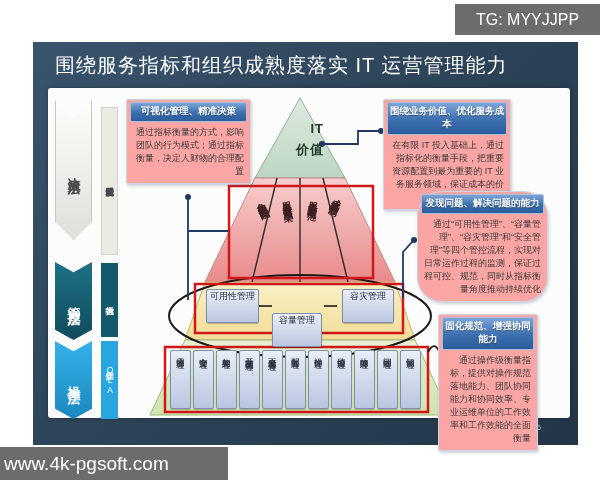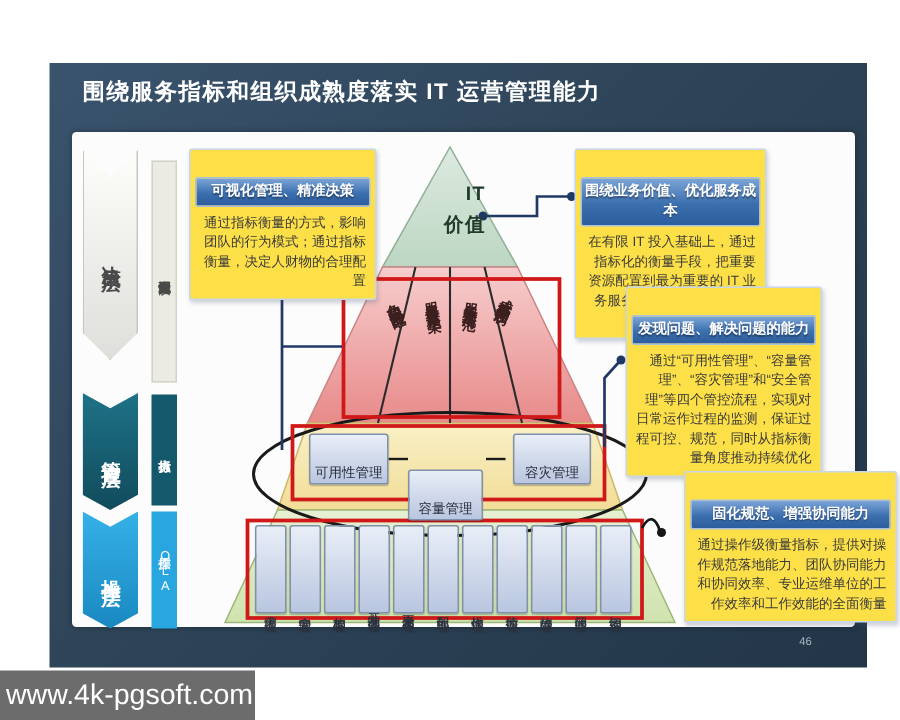--- a/index.html
+++ b/index.html
@@ -4,30 +4,30 @@
 <style>
   * { margin:0; padding:0; box-sizing:border-box; }
   html,body { background:#fff; }
   body { font-family:"Liberation Sans","DejaVu Sans",sans-serif; }
   #canvas { position:relative; width:600px; height:480px; background:#ffffff; overflow:hidden; }
   .abs { position:absolute; }
 
   
   .slide { left:33px; top:42px; width:545px; height:403px;
            background:linear-gradient(135deg,#3a546e 0%,#2e4458 45%,#223648 100%); }
-  .slide-title { left:55px; top:52px; width:500px; color:#fff; font-size:15px;
-                 font-weight:700; letter-spacing:1px; }
+  .slide-title { left:55px; top:52px; width:500px; color:#fff; font-size:20px;
+                 font-weight:400; letter-spacing:1px; }
   .panel { left:48px; top:88px; width:522px; height:330px; background:#fcfcfc;
            border-radius:3px; box-shadow:0 0 4px rgba(0,0,0,.35); }
   .page-num { left:522px; top:423px; font-size:7.5px; color:#a9b6c1; width:30px; text-align:center; }
 
   
   .tg-box { left:455px; top:4px; width:145px; height:31px; background:#6c6c6c;
             color:#fff; font-size:16px; display:flex; align-items:center; justify-content:center; }
-  .wm-box { left:0; top:447px; width:170px; height:33px; background:#6c6c6c;
+  .wm-box { left:0; top:447px; width:228px; height:33px; background:#6c6c6c;
             color:#fff; font-size:19px; display:flex; align-items:center; padding-left:4px; }
 
   
   .vtext { writing-mode:vertical-rl; text-orientation:upright; }
   .chev { display:flex; align-items:center; justify-content:center;
           clip-path:polygon(0 0,50% 13%,100% 0,100% 87%,50% 100%,0 87%); }
   .chev .vtext { font-weight:700; font-size:13px; letter-spacing:3px; }
   .chev1 { background:linear-gradient(180deg,#fdfdfa,#dededa); color:#4a4a4a;
            box-shadow:inset 0 0 0 1px #c7c7c2; }
   .chev2 { background:linear-gradient(180deg,#1e7287,#114b5c); color:#fff; }
@@ -39,29 +39,29 @@
   .mbar3 { background:#29a6e0; color:#fff; }
 
   
   .it-value { color:#213b2d; font-weight:700; font-size:13px; text-align:center;
               line-height:1.6; letter-spacing:1px; }
   .seg-label { writing-mode:vertical-rl; text-orientation:upright; font-size:9.5px;
                font-weight:700; color:#3c2020; letter-spacing:1.5px; }
 
   
   .mgmt { background:linear-gradient(180deg,#e9eef7,#b9c6e0); border:1px solid #7f8fae;
-          border-radius:2px; color:#2a2f3c; display:flex; align-items:flex-end;
+          border-radius:2px; color:#2a2f3c; display:flex; align-items:flex-start;
           justify-content:center; box-shadow:0 1px 1px rgba(0,0,0,.25); }
   .mgmt-h { font-size:9px; }
   .mgmt-v { font-size:8.5px; line-height:1; }
   .mgmt-v .vtext { letter-spacing:1px; }
 
   
-  .callout { background:#fde047; border:1px solid #c9d6e6; box-shadow:1px 2px 3px rgba(60,80,110,.25);
-             padding:18px 3px 4px 3px; border-radius:2px; }
+  .callout { background:#fca5a5; border:1px solid #c9d6e6; box-shadow:1px 2px 3px rgba(60,80,110,.25);
+             padding:2px 3px 4px 3px; border-radius:2px; }
   .callout-h { background:linear-gradient(180deg,#7ca5d8 0%,#3c6fae 55%,#2c5d9e 100%);
                border:1px solid #a9c0dd; border-radius:2px; color:#fff; font-size:9.5px;
                font-weight:700; text-align:center; padding:2px 0 3px 0; text-shadow:0 1px 1px rgba(0,0,0,.4); }
   .callout-b { font-size:9px; color:#3a3a3a; line-height:1.45; padding:4px 3px 1px 3px;
                text-align:right; }
 </style>
 </head>
 <body>
 
 <div id="canvas">
@@ -199,26 +199,27 @@
     </div>
 
   <div class="abs callout" style="left:126px;top:99px;width:125px;">
     <div class="callout-h">可视化管理、精准决策</div>
     <div class="callout-b">通过指标衡量的方式，影响团队的行为模式；通过指标衡量，决定人财物的合理配置</div>
   </div>
   <div class="abs callout" style="left:383px;top:99px;width:128px;">
     <div class="callout-h">围绕业务价值、优化服务成本</div>
     <div class="callout-b">在有限 IT 投入基础上，通过指标化的衡量手段，把重要资源配置到最为重要的 IT 业务服务领域，保证成本的价值最大化</div>
   </div>
-  <div class="abs callout" style="left:417px;top:191px;width:131px;">
+  <div class="abs callout" style="left:417px;top:191px;width:131px;border-radius:25px;">
     <div class="callout-h">发现问题、解决问题的能力</div>
     <div class="callout-b">通过“可用性管理”、“容量管理”、“容灾管理”和“安全管理”等四个管控流程，实现对日常运作过程的监测，保证过程可控、规范，同时从指标衡量角度推动持续优化</div>
   </div>
-  <div class="abs callout" style="left:456px;top:314px;width:142px;">
+  <div class="abs callout" style="left:438px;top:314px;width:100px;">
     <div class="callout-h">固化规范、增强协同能力</div>
     <div class="callout-b">通过操作级衡量指标，提供对操作规范落地能力、团队协同能力和协同效率、专业运维单位的工作效率和工作效能的全面衡量</div>
   </div>
 
   <div class="abs page-num">46</div>
 
+  <div class="abs tg-box">TG: MYYJJPP</div>
   <div class="abs wm-box">www.4k-pgsoft.com</div>
 
 </div>
 
 </body></html>

